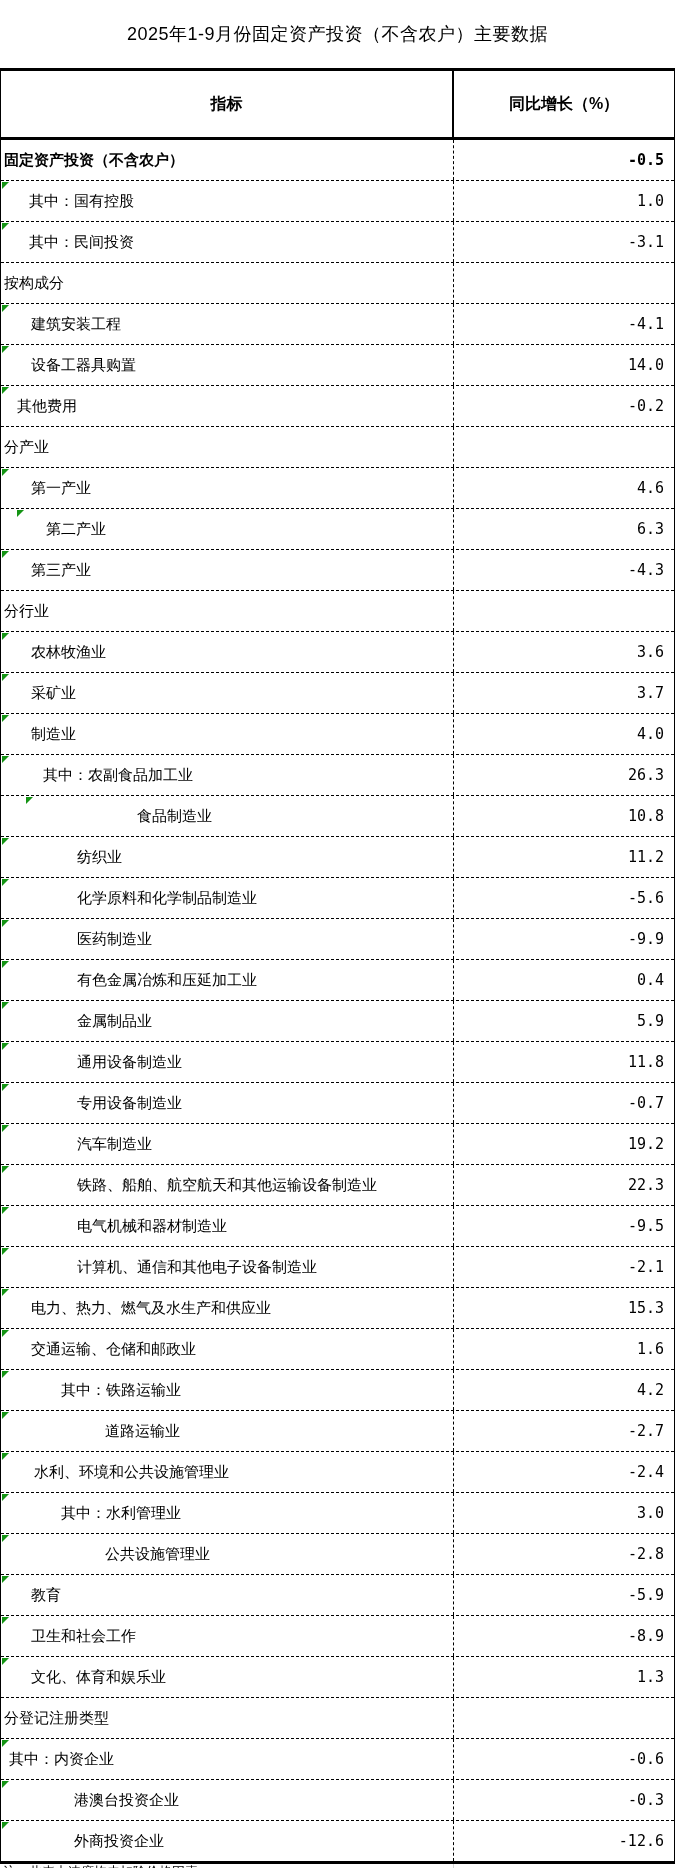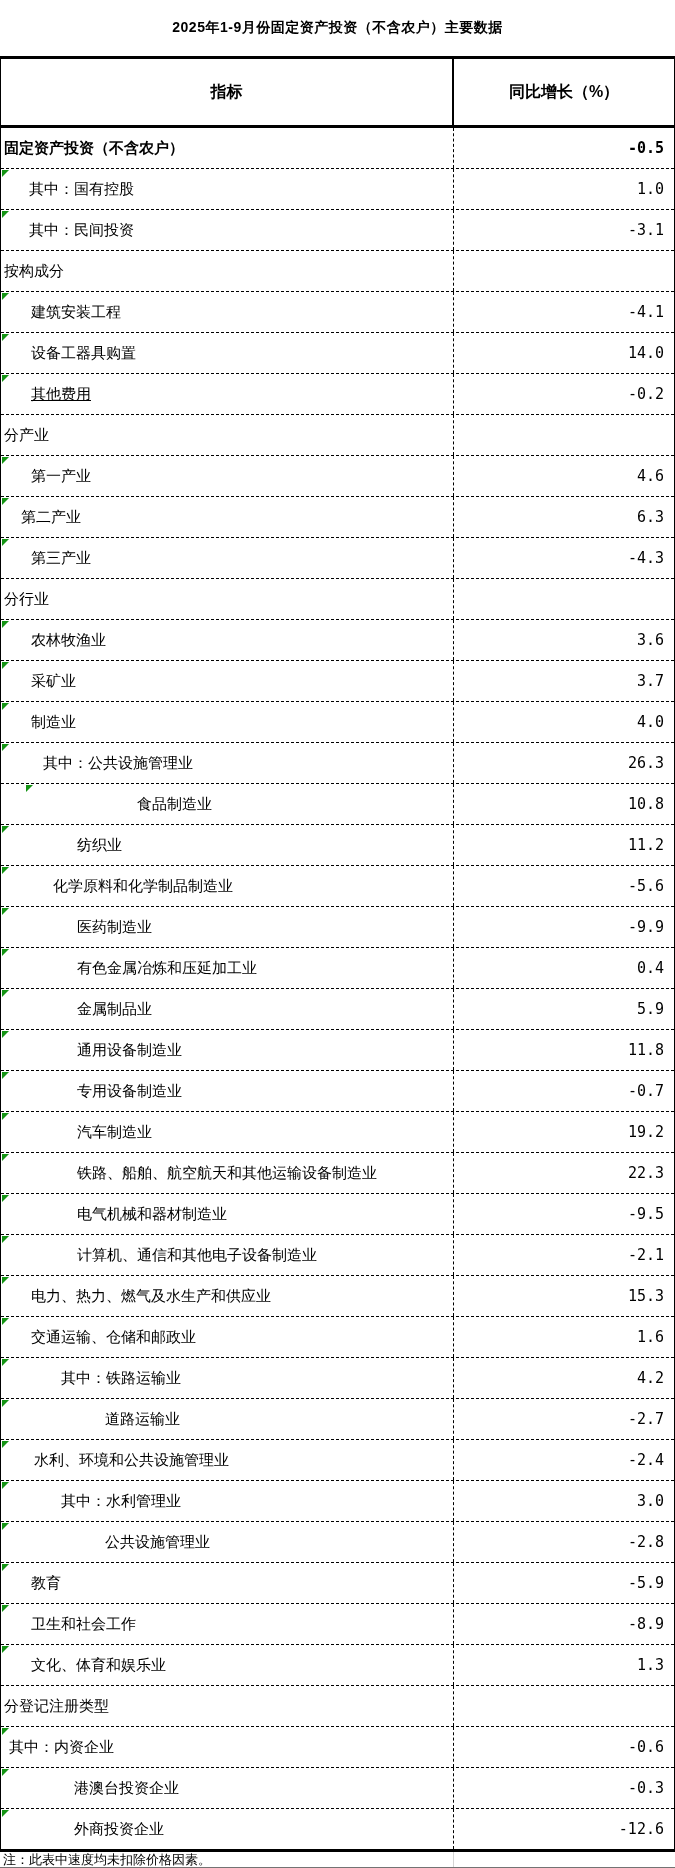--- a/index.html
+++ b/index.html
@@ -1,20 +1,20 @@
 <!DOCTYPE html>
 <html><head>
 <meta charset="utf-8">
 <style>
   html,body{margin:0;padding:0;background:#ffffff;}
   body{width:675px;font-family:"Liberation Sans","DejaVu Sans",sans-serif;color:#000;}
   .sheet{width:675px;height:1868px;overflow:hidden;background:#fff;}
 
-  .title{height:56px;display:flex;align-items:center;justify-content:center;
-         font-size:14px;font-weight:bold;letter-spacing:0.5px;}
+  .title{height:68px;display:flex;align-items:center;justify-content:center;
+         font-size:18px;font-weight:normal;letter-spacing:0.5px;}
 
   .thead{border-top:3px solid #000;border-bottom:3px solid #000;
          border-left:1px solid #000;border-right:1px solid #000;
          height:66px;display:flex;}
   .thead .hcell{display:flex;align-items:center;justify-content:center;
                 font-size:16px;font-weight:bold;}
   .thead .hleft{flex:1;}
   .thead .hright{width:220px;border-left:2px solid #000;}
 
   .tbody{border-left:1px solid #000;border-right:1px solid #000;
@@ -81,41 +81,41 @@
         <div class="cell val">-4.1</div>
       </div>
       <div class="row">
         <div class="cell lbl" style="padding-left: 30px;">
           <span class="tri" style="border-top-color: rgb(20, 148, 20);"></span>
           <span>设备工器具购置</span>
         </div>
         <div class="cell val">14.0</div>
       </div>
       <div class="row">
-        <div class="cell lbl" style="padding-left: 30px; text-decoration: underline;">
+        <div class="cell lbl" style="padding-left: 16px;">
           <span class="tri" style="border-top-color: rgb(20, 148, 20);"></span>
           <span>其他费用</span>
         </div>
         <div class="cell val">-0.2</div>
       </div>
       <div class="row">
         <div class="cell lbl" style="padding-left: 3px;">
           <span>分产业</span>
         </div>
         <div class="cell val"></div>
       </div>
       <div class="row">
         <div class="cell lbl" style="padding-left: 30px;">
           <span class="tri" style="border-top-color: rgb(20, 148, 20);"></span>
           <span>第一产业</span>
         </div>
         <div class="cell val">4.6</div>
       </div>
       <div class="row">
-        <div class="cell lbl" style="padding-left: 20px;">
+        <div class="cell lbl" style="padding-left: 30px; margin-left: 15px;">
           <span class="tri" style="border-top-color: rgb(20, 148, 20);"></span>
           <span>第二产业</span>
         </div>
         <div class="cell val">6.3</div>
       </div>
       <div class="row">
         <div class="cell lbl" style="padding-left: 30px;">
           <span class="tri" style="border-top-color: rgb(20, 148, 20);"></span>
           <span>第三产业</span>
         </div>
@@ -144,40 +144,40 @@
       <div class="row">
         <div class="cell lbl" style="padding-left: 30px;">
           <span class="tri" style="border-top-color: rgb(20, 148, 20);"></span>
           <span>制造业</span>
         </div>
         <div class="cell val">4.0</div>
       </div>
       <div class="row">
         <div class="cell lbl" style="padding-left: 42px;">
           <span class="tri" style="border-top-color: rgb(20, 148, 20);"></span>
-          <span>其中：公共设施管理业</span>
+          <span>其中：农副食品加工业</span>
         </div>
         <div class="cell val">26.3</div>
       </div>
       <div class="row">
         <div class="cell lbl" style="padding-left: 112px; margin-left: 24px;">
           <span class="tri" style="border-top-color: rgb(20, 148, 20);"></span>
           <span>食品制造业</span>
         </div>
         <div class="cell val">10.8</div>
       </div>
       <div class="row">
         <div class="cell lbl" style="padding-left: 76px;">
           <span class="tri" style="border-top-color: rgb(20, 148, 20);"></span>
           <span>纺织业</span>
         </div>
         <div class="cell val">11.2</div>
       </div>
       <div class="row">
-        <div class="cell lbl" style="padding-left: 52px; font-family: Liberation Mono, monospace;">
+        <div class="cell lbl" style="padding-left: 76px; font-family: Liberation Mono, monospace;">
           <span class="tri" style="border-top-color: rgb(20, 148, 20);"></span>
           <span>化学原料和化学制品制造业</span>
         </div>
         <div class="cell val">-5.6</div>
       </div>
       <div class="row">
         <div class="cell lbl" style="padding-left: 76px;">
           <span class="tri" style="border-top-color: rgb(20, 148, 20);"></span>
           <span>医药制造业</span>
         </div>

